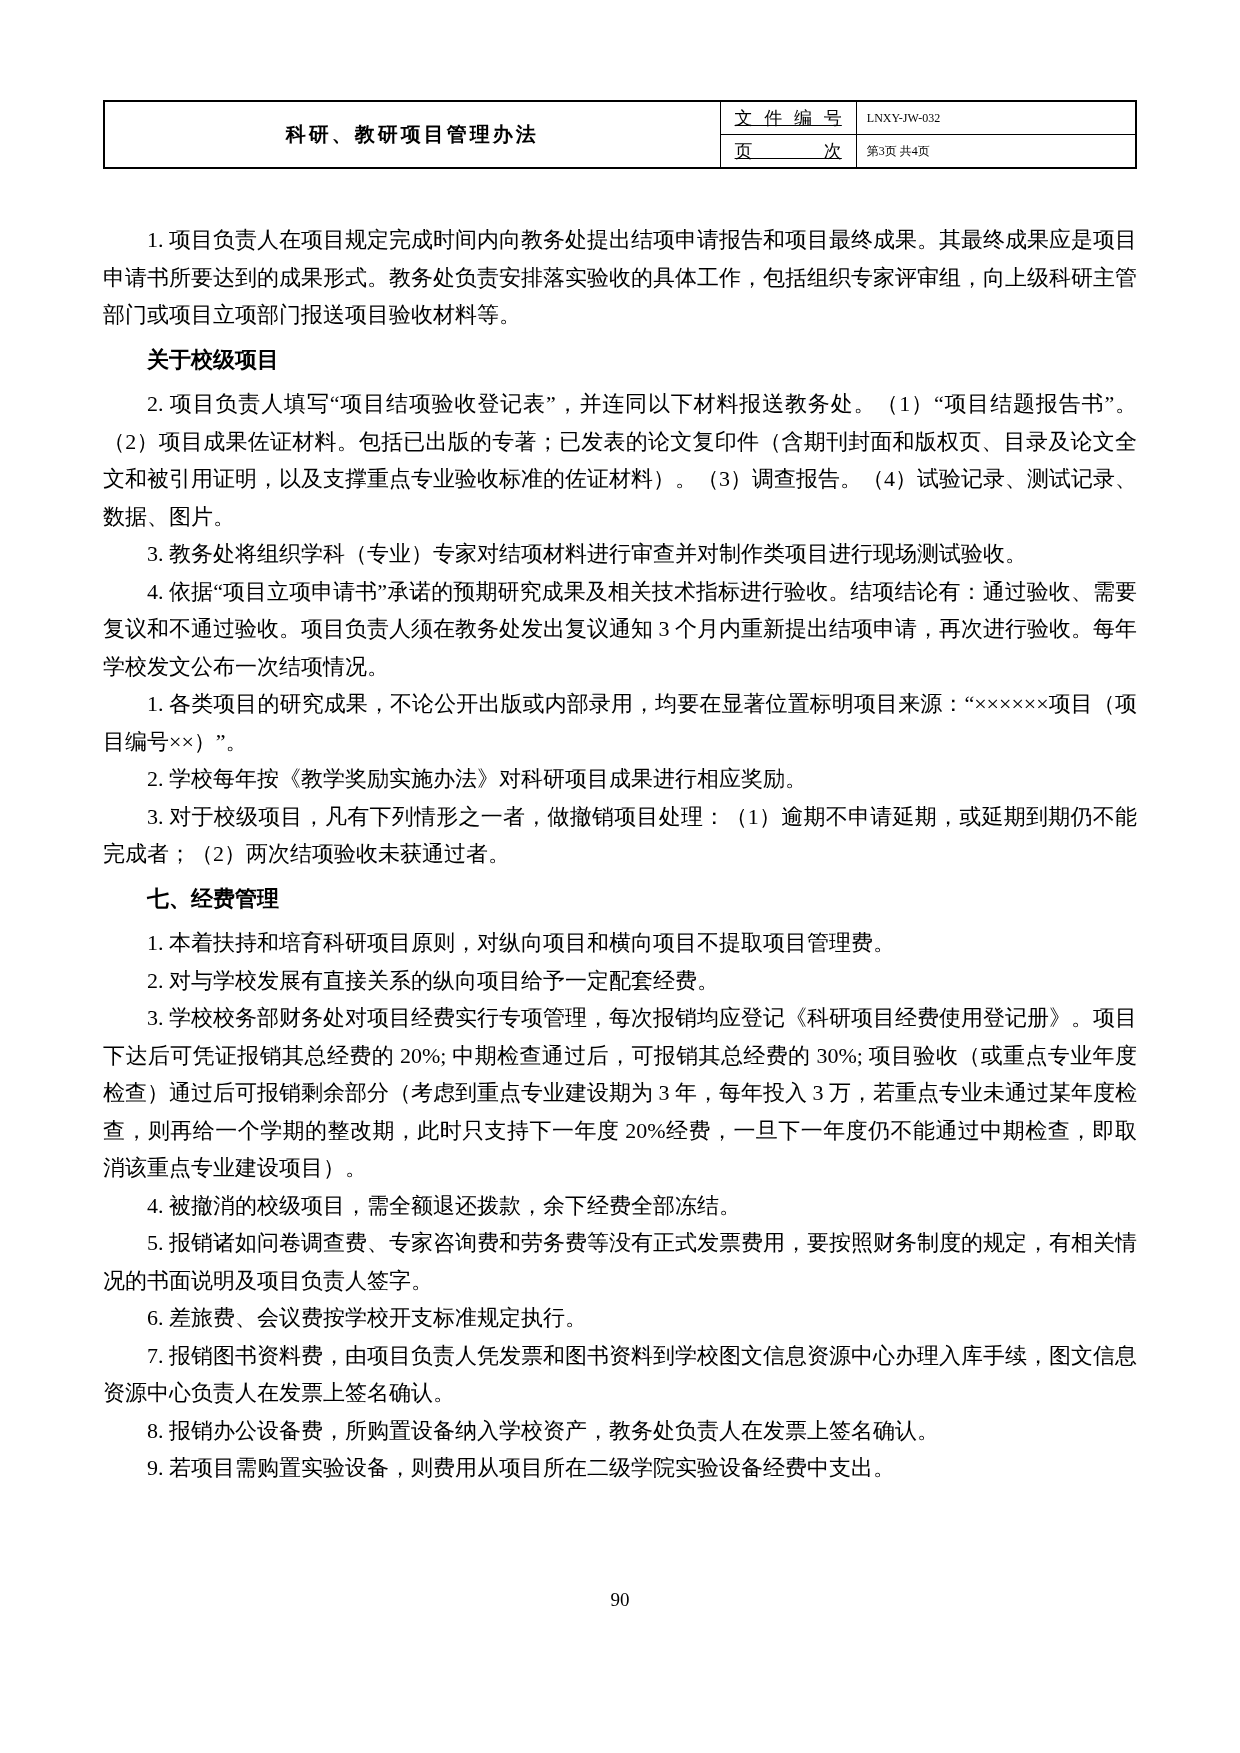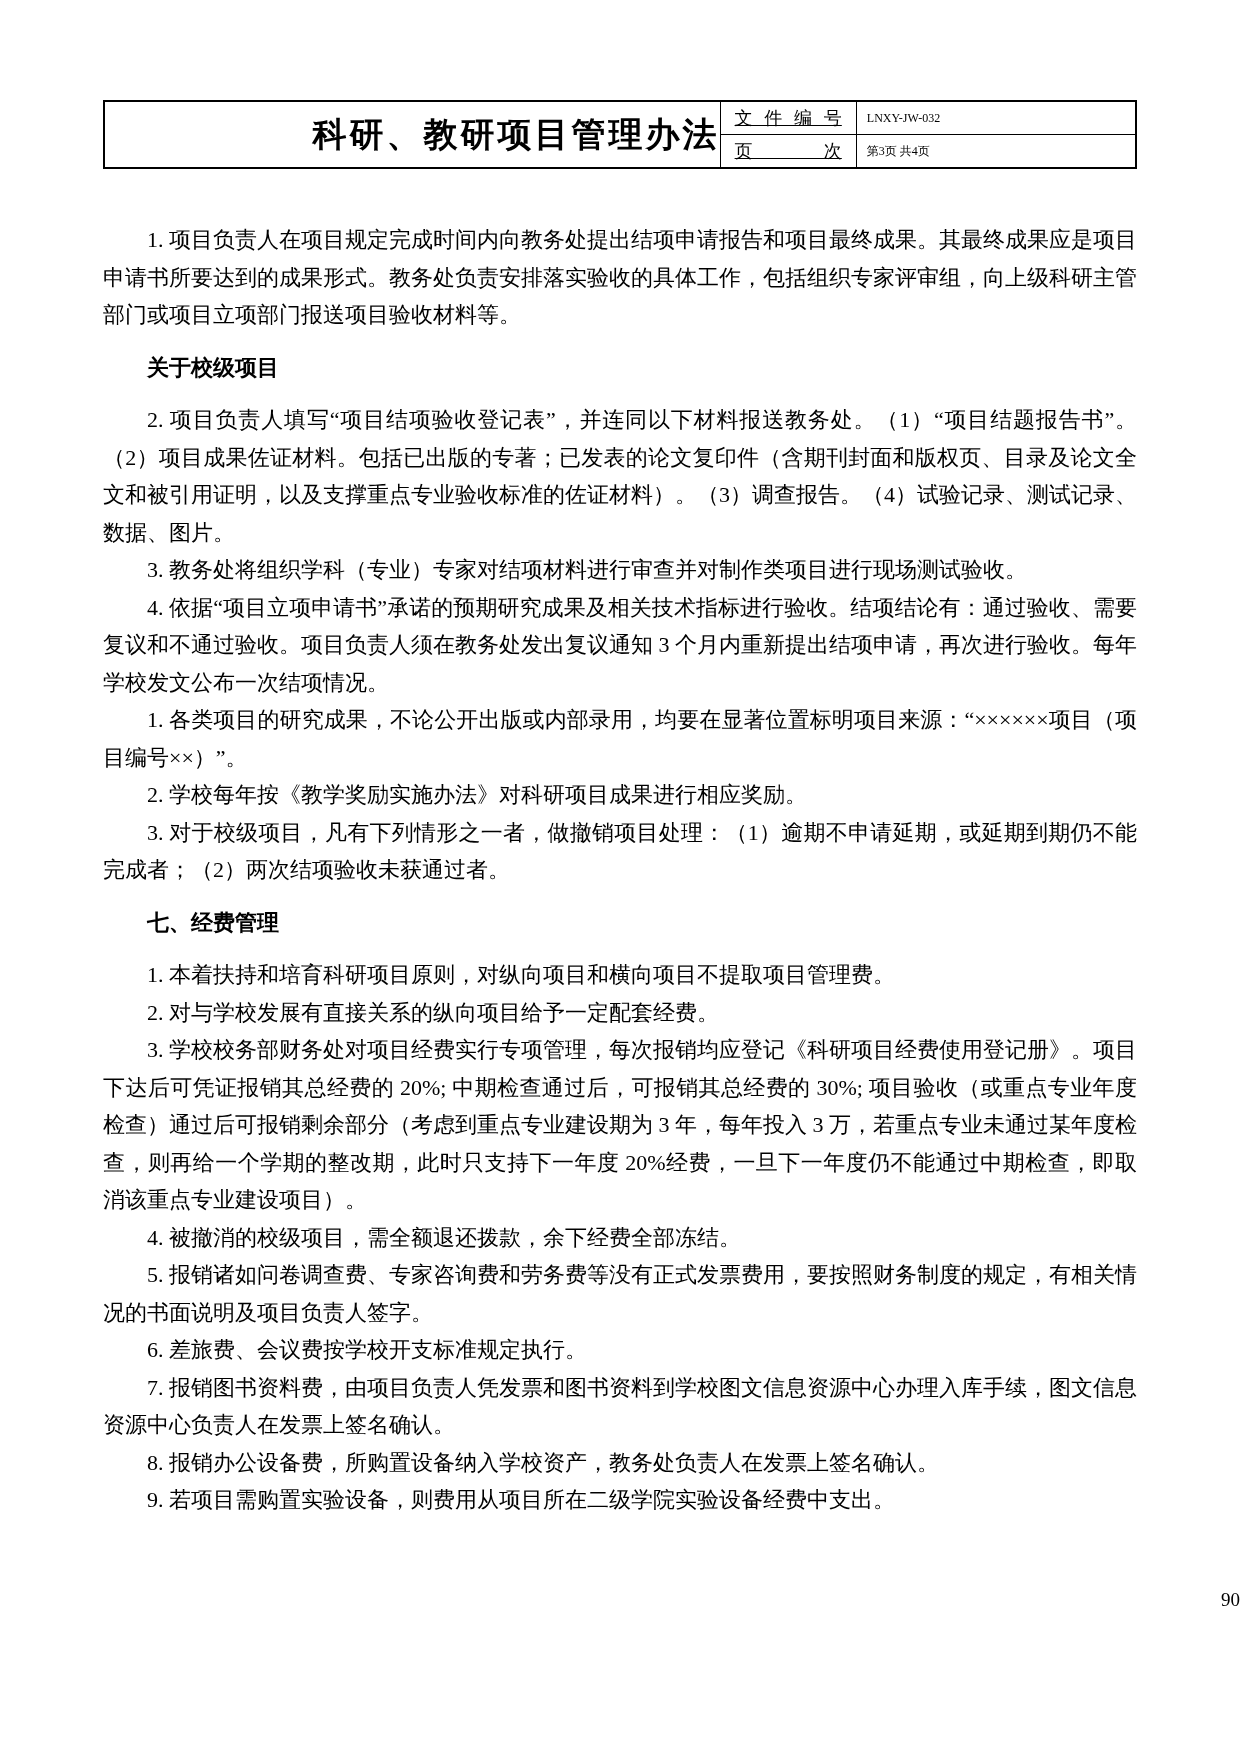--- a/index.html
+++ b/index.html
@@ -24,22 +24,22 @@
     width: 100%;
     border-collapse: collapse;
     border: 2px solid #000;
   }
   .header-table td {
     border: 1.5px solid #000;
     vertical-align: middle;
   }
   .title-cell {
     width: 59.7%;
-    text-align: right;
-    font-size: 34px;
+    text-align: center;
+    font-size: 20px;
     font-weight: bold;
     letter-spacing: 3px;
     height: 66px;
   }
   .label-cell {
     width: 13.2%;
     font-size: 18px;
     padding: 4px 14px;
     text-align: justify;
     text-align-last: justify;
@@ -59,29 +59,29 @@
     text-align: justify;
   }
   .doc-para {
     text-indent: 2em;
   }
   .doc-heading {
     text-indent: 2em;
     font-size: 22px;
     font-weight: bold;
     font-family: "Liberation Sans", "DejaVu Sans", sans-serif;
-    margin: 15px 0;
+    margin: 7px 0;
   }
   
   .footer {
     position: absolute;
     left: 0;
     bottom: 142px;
     width: 100%;
-    text-align: right;
+    text-align: center;
     font-size: 19px;
   }
 </style>
 </head>
 <body>
 
 <div class="page">
 
   <table class="header-table">
     <tbody>

